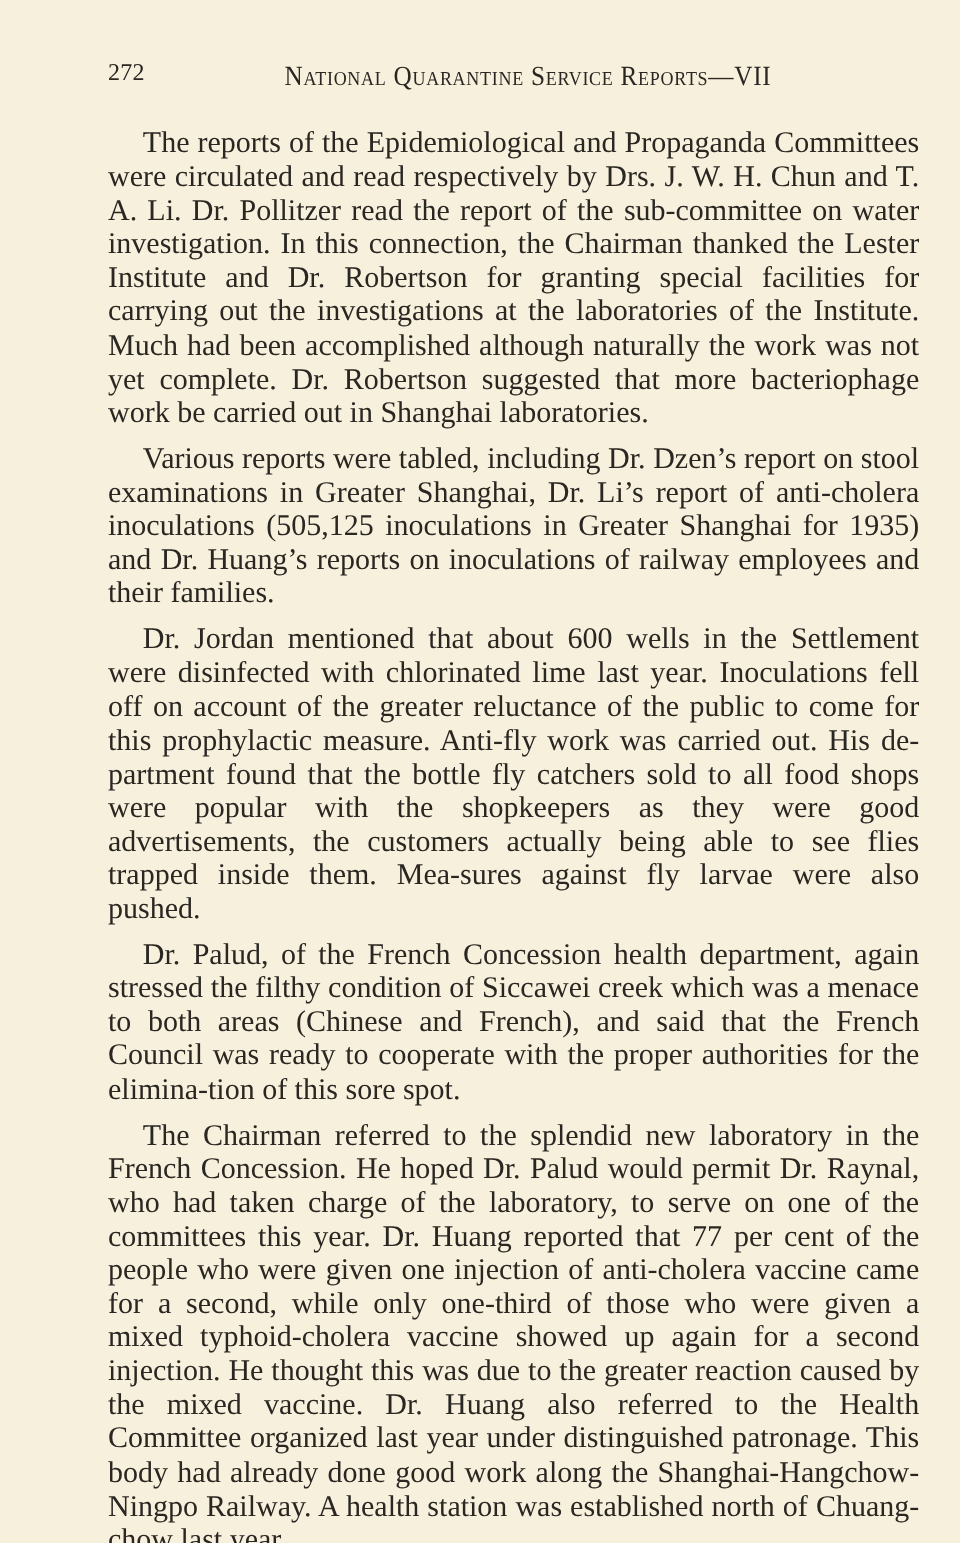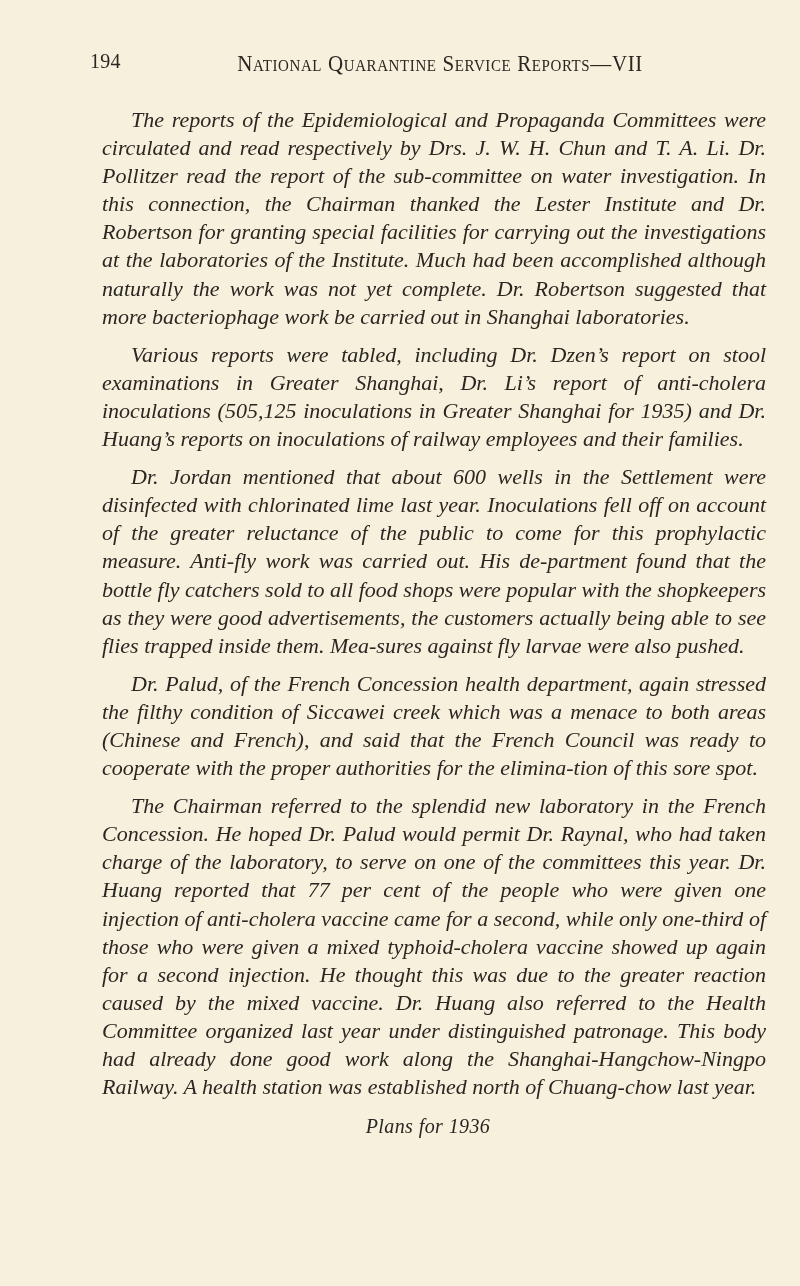--- a/index.html
+++ b/index.html
@@ -22,42 +22,41 @@
   }
   .header-title {
     position: absolute; left: 24px; width: 652px; text-align: center; top: 0;
     font-size: 21px; font-variant: small-caps; letter-spacing: 0.6px;
     transform: scaleY(1.1); transform-origin: top;
   }
   .body {
     position: absolute; top: 106px; left: 0; width: 676px;
   }
   p.para {
-    margin: 0 0 10px 12px;
-    font-size: 22px;
+    margin: 0 0 10px 0;
+    font-size: 25px;
     line-height: 28.1px;
     text-align: justify;
     text-indent: 29px;
     hyphens: manual;
-    font-style: italic;
   }
   .section-heading {
     margin: 14px 0 18px 0;
     text-align: center;
     font-style: italic;
     font-size: 20px;
     letter-spacing: 0.4px;
   }
 </style>
 </head>
 <body>
 
 <div class="page">
   <div class="running-head">
-    <span class="page-number">194</span>
+    <span class="page-number">272</span>
     <span class="header-title">National Quarantine Service Reports—VII</span>
   </div>
 
   <div class="body">
     <p class="para">The reports of the Epidemiological and Propaganda Committees were circulated and read respectively by Drs. J. W. H. Chun and T. A. Li.  Dr. Pollitzer read the report of the sub-committee on water investigation.  In this connection, the Chairman thanked the Lester Institute and Dr. Robertson for granting special facilities for carrying out the investigations at the laboratories of the Institute.  Much had been accomplished although naturally the work was not yet complete. Dr. Robertson suggested that more bacteriophage work be carried out in Shanghai laboratories.</p>
     <p class="para">Various reports were tabled, including Dr. Dzen’s report on stool examinations in Greater Shanghai, Dr. Li’s report of anti-cholera inoculations (505,125 inoculations in Greater Shanghai for 1935) and Dr. Huang’s reports on inoculations of railway employees and their families.</p>
     <p class="para">Dr. Jordan mentioned that about 600 wells in the Settlement were disinfected with chlorinated lime last year.  Inoculations fell off on account of the greater reluctance of the public to come for this prophylactic measure.  Anti-fly work was carried out.  His de-partment found that the bottle fly catchers sold to all food shops were popular with the shopkeepers as they were good advertisements, the customers actually being able to see flies trapped inside them.  Mea-sures against fly larvae were also pushed.</p>
     <p class="para">Dr. Palud, of the French Concession health department, again stressed the filthy condition of Siccawei creek which was a menace to both areas (Chinese and French), and said that the French Council was ready to cooperate with the proper authorities for the elimina-tion of this sore spot.</p>
     <p class="para">The Chairman referred to the splendid new laboratory in the French Concession.  He hoped Dr. Palud would permit Dr. Raynal, who had taken charge of the laboratory, to serve on one of the committees this year.  Dr. Huang reported that 77 per cent of the people who were given one injection of anti-cholera vaccine came for a second, while only one-third of those who were given a mixed typhoid-cholera vaccine showed up again for a second injection.  He thought this was due to the greater reaction caused by the mixed vaccine.  Dr. Huang also referred to the Health Committee organized last year under distinguished patronage.  This body had already done good work along the Shanghai-Hangchow-Ningpo Railway.  A health station was established north of Chuang-chow last year.</p>
     <div class="section-heading">Plans for 1936</div>

